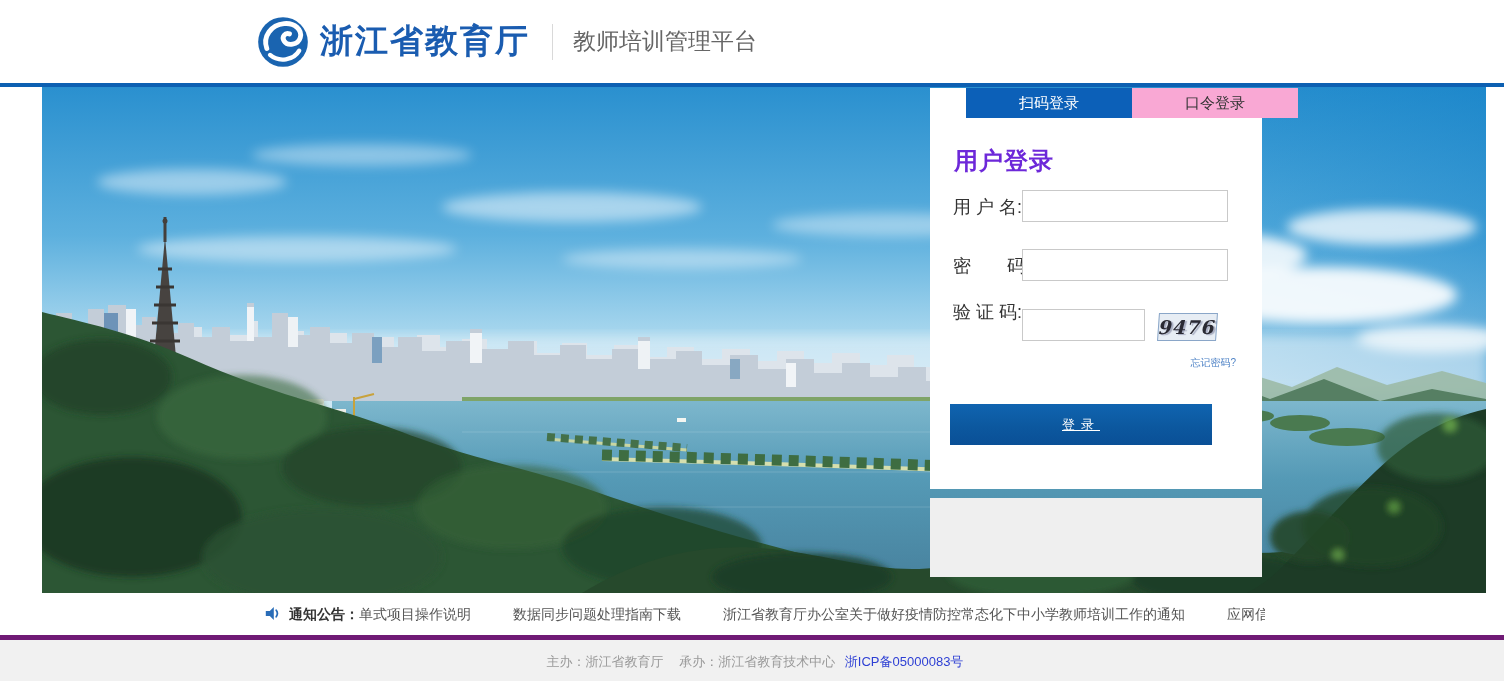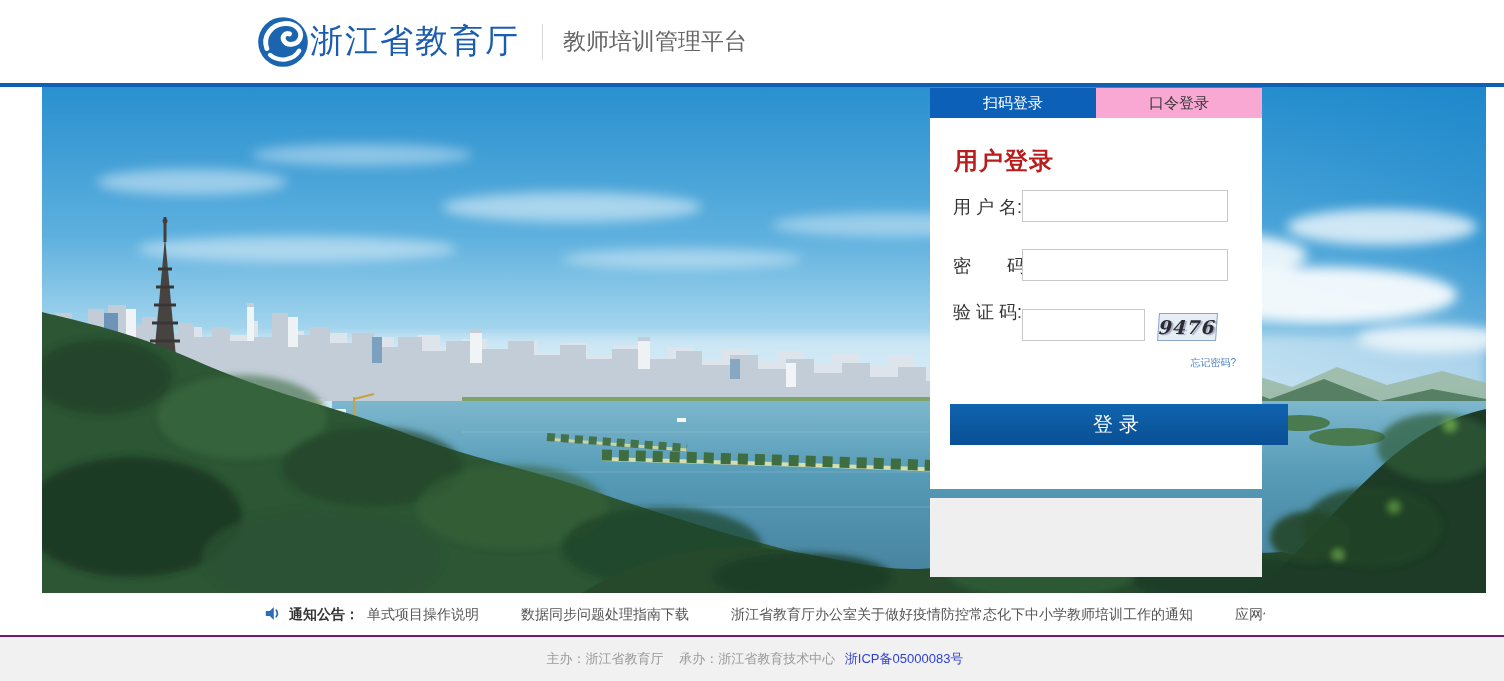--- a/index.html
+++ b/index.html
@@ -3,63 +3,63 @@
 <meta charset="utf-8">
 <style>
   html,body{margin:0;padding:0;background:#ffffff;}
   .page{position:relative;width:1504px;height:681px;background:#fff;overflow:hidden;
         font-family:"Liberation Sans", sans-serif;}
 
   
   .header{position:absolute;top:0;left:0;width:1504px;height:83px;background:#fff;}
   .brand{position:absolute;left:256px;top:0;height:83px;display:flex;align-items:center;}
   .logo{width:54px;height:54px;flex:0 0 auto;}
-  .brand-title{font-size:33px;font-weight:normal;color:#1a5cb0;letter-spacing:2px;}
+  .brand-title{font-size:33px;font-weight:bold;color:#1a5cb0;margin-left:10px;letter-spacing:2px;}
   .brand-divider{width:1px;height:36px;background:#d9d9d9;margin:0 20px 0 22px;}
   .app-name{font-size:23px;color:#666;}
   .top-line{position:absolute;top:83px;left:0;width:1504px;height:4px;background:#0d60b2;}
 
   
   .hero{position:absolute;top:87px;left:42px;width:1444px;height:506px;overflow:hidden;background:#7ec3e8;}
   .hero svg{display:block;width:1444px;height:506px;}
 
   
   .panel{position:absolute;left:930px;top:88px;width:332px;height:401px;background:#fff;}
-  .tabs{position:absolute;top:0;left:0;width:332px;height:30px;display:flex;}
+  .tabs{position:absolute;top:0;left:0;width:332px;height:30px;display:flex;padding-left:36px;}
   .tab{flex:1;text-align:center;line-height:30px;font-size:15px;cursor:pointer;}
   .tab.active{background:#0c60b8;color:#fff;}
   .tab.inactive{background:#f9a8d4;color:#333;}
-  .panel-title{position:absolute;left:24px;top:57px;font-size:24px;font-weight:bold;color:#b91c1c;letter-spacing:1px;}
+  .panel-title{position:absolute;left:24px;top:57px;font-size:24px;font-weight:bold;color:#6d28d9;letter-spacing:1px;}
   .f-label{position:absolute;left:23px;width:68px;font-size:18px;color:#333;line-height:32px;white-space:pre;}
   .f-input{position:absolute;left:92px;width:192px;height:30px;border:1px solid #c9c9c9;background:#fff;
            font-size:15px;padding:0 6px;outline:none;box-sizing:content-box;}
   .lbl-user{top:103px;} .inp-user{top:102px;}
   .lbl-pass{top:162px;} .inp-pass{top:161px;}
   .lbl-code{top:208px;} .inp-code{top:221px;width:109px;}
   .captcha{position:absolute;left:228px;top:225px;width:57px;height:26px;background:#e7edf4;
            border:1px solid #8aa6c8;text-align:center;line-height:26px;font-family:"DejaVu Serif", serif;
            font-style:italic;font-weight:bold;font-size:19px;color:#2a2a33;letter-spacing:1px;
            transform:skewX(-4deg);text-shadow:2px 1px 1px rgba(90,95,130,.45);cursor:pointer;}
   .forgot{position:absolute;right:26px;top:268px;font-size:10px;color:#4f83c6;text-decoration:none;cursor:pointer;}
   .panel-foot{position:absolute;left:0;top:410px;width:332px;height:79px;background:#efefef;}
-  .login-btn{position:absolute;left:20px;top:316px;width:338px;height:41px;border:none;cursor:pointer;
+  .login-btn{position:absolute;left:20px;top:316px;width:262px;height:41px;border:none;cursor:pointer;
              background:linear-gradient(180deg,#1064b0 0%,#0c589f 55%,#0a4f96 100%);
-             color:#fff;font-size:20px;letter-spacing:6px;font-family:"Liberation Sans", sans-serif;}
+             color:#fff;font-size:13px;letter-spacing:6px;font-family:"Liberation Sans", sans-serif;text-decoration:underline;}
 
   
   .notice{position:absolute;top:593px;left:0;width:1504px;height:42px;background:#fff;}
   .notice-inner{position:absolute;left:265px;top:0;width:1000px;height:42px;line-height:42px;
                 white-space:nowrap;overflow:hidden;font-size:14px;}
   .speaker{display:inline-block;vertical-align:-2px;margin-right:8px;}
-  .notice-label{font-weight:bold;color:#333;margin-right:8px;}
+  .notice-label{font-weight:bold;color:#333;}
   .notice-link{color:#555;text-decoration:none;margin-right:42px;cursor:pointer;}
 
   
   .footer{position:absolute;top:635px;left:0;width:1504px;height:46px;background:#f1f1f1;
-          border-top:2px solid #701a75;box-sizing:border-box;text-align:center;
+          border-top:5px solid #701a75;box-sizing:border-box;text-align:center;
           font-size:13px;color:#999;line-height:44px;}
   .footer span{margin:0 6px;}
   .icp-link{color:#2d3fd4;text-decoration:none;cursor:pointer;}
 </style>
 </head>
 <body>
 
 <div class="page">
 
   <div class="header">

